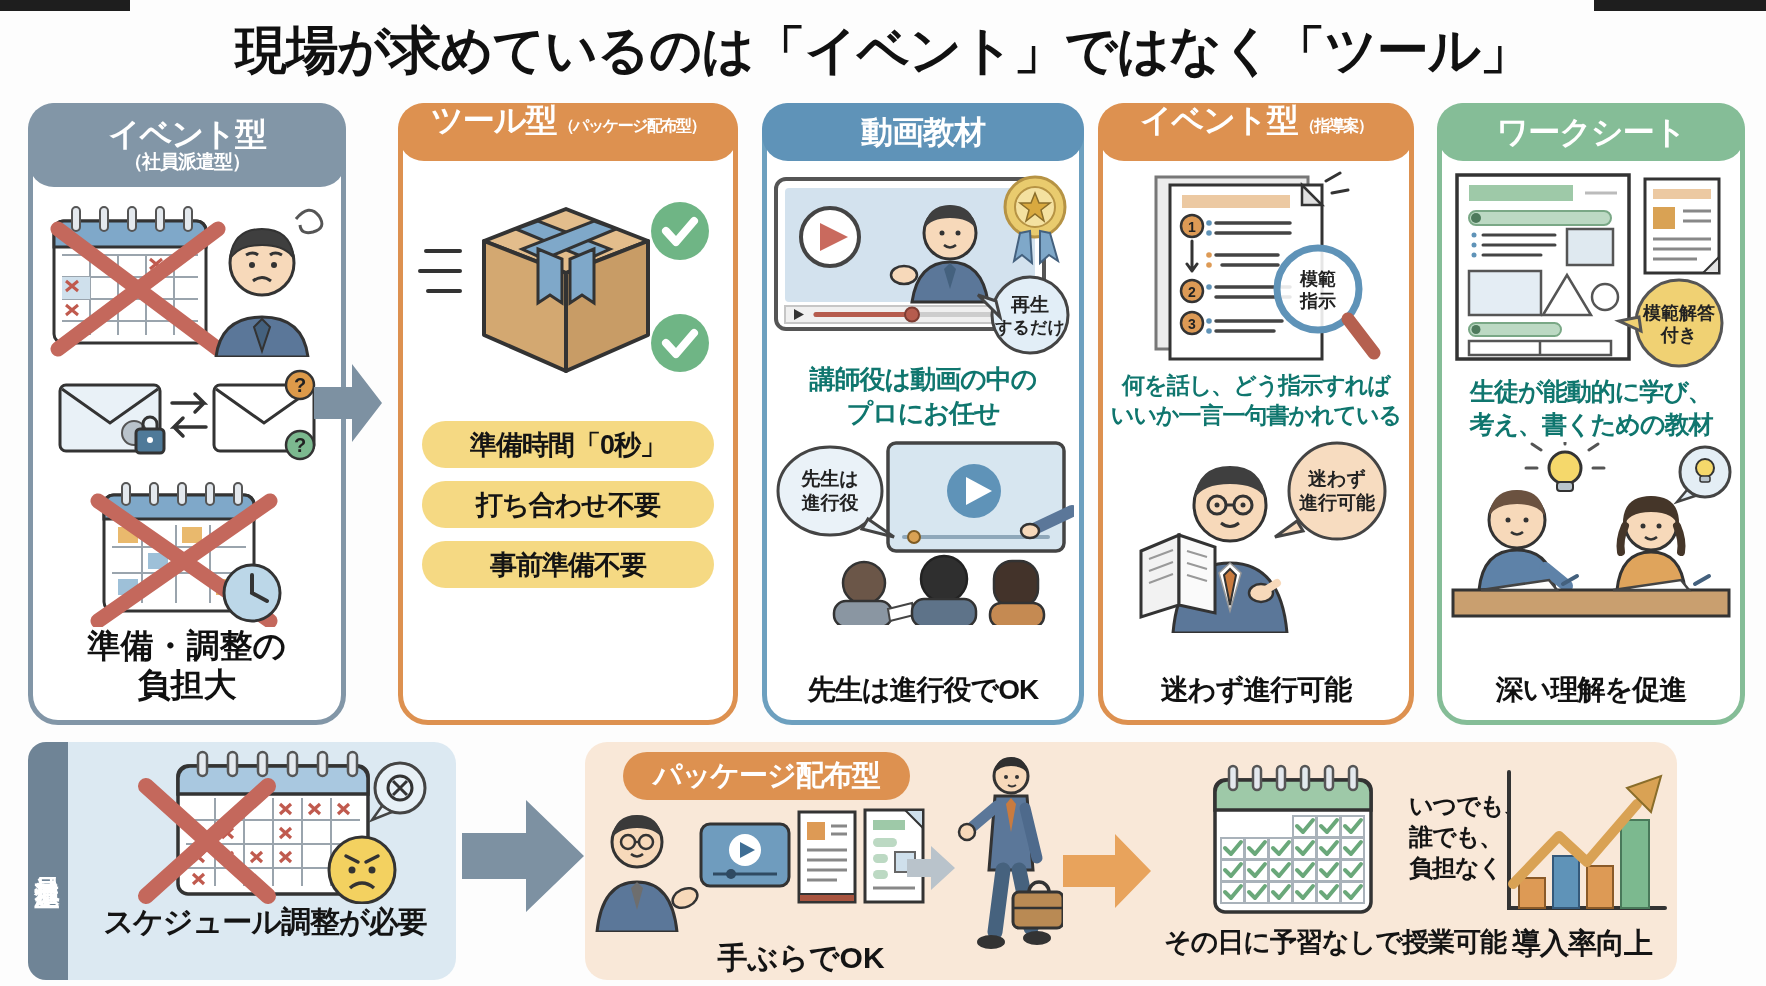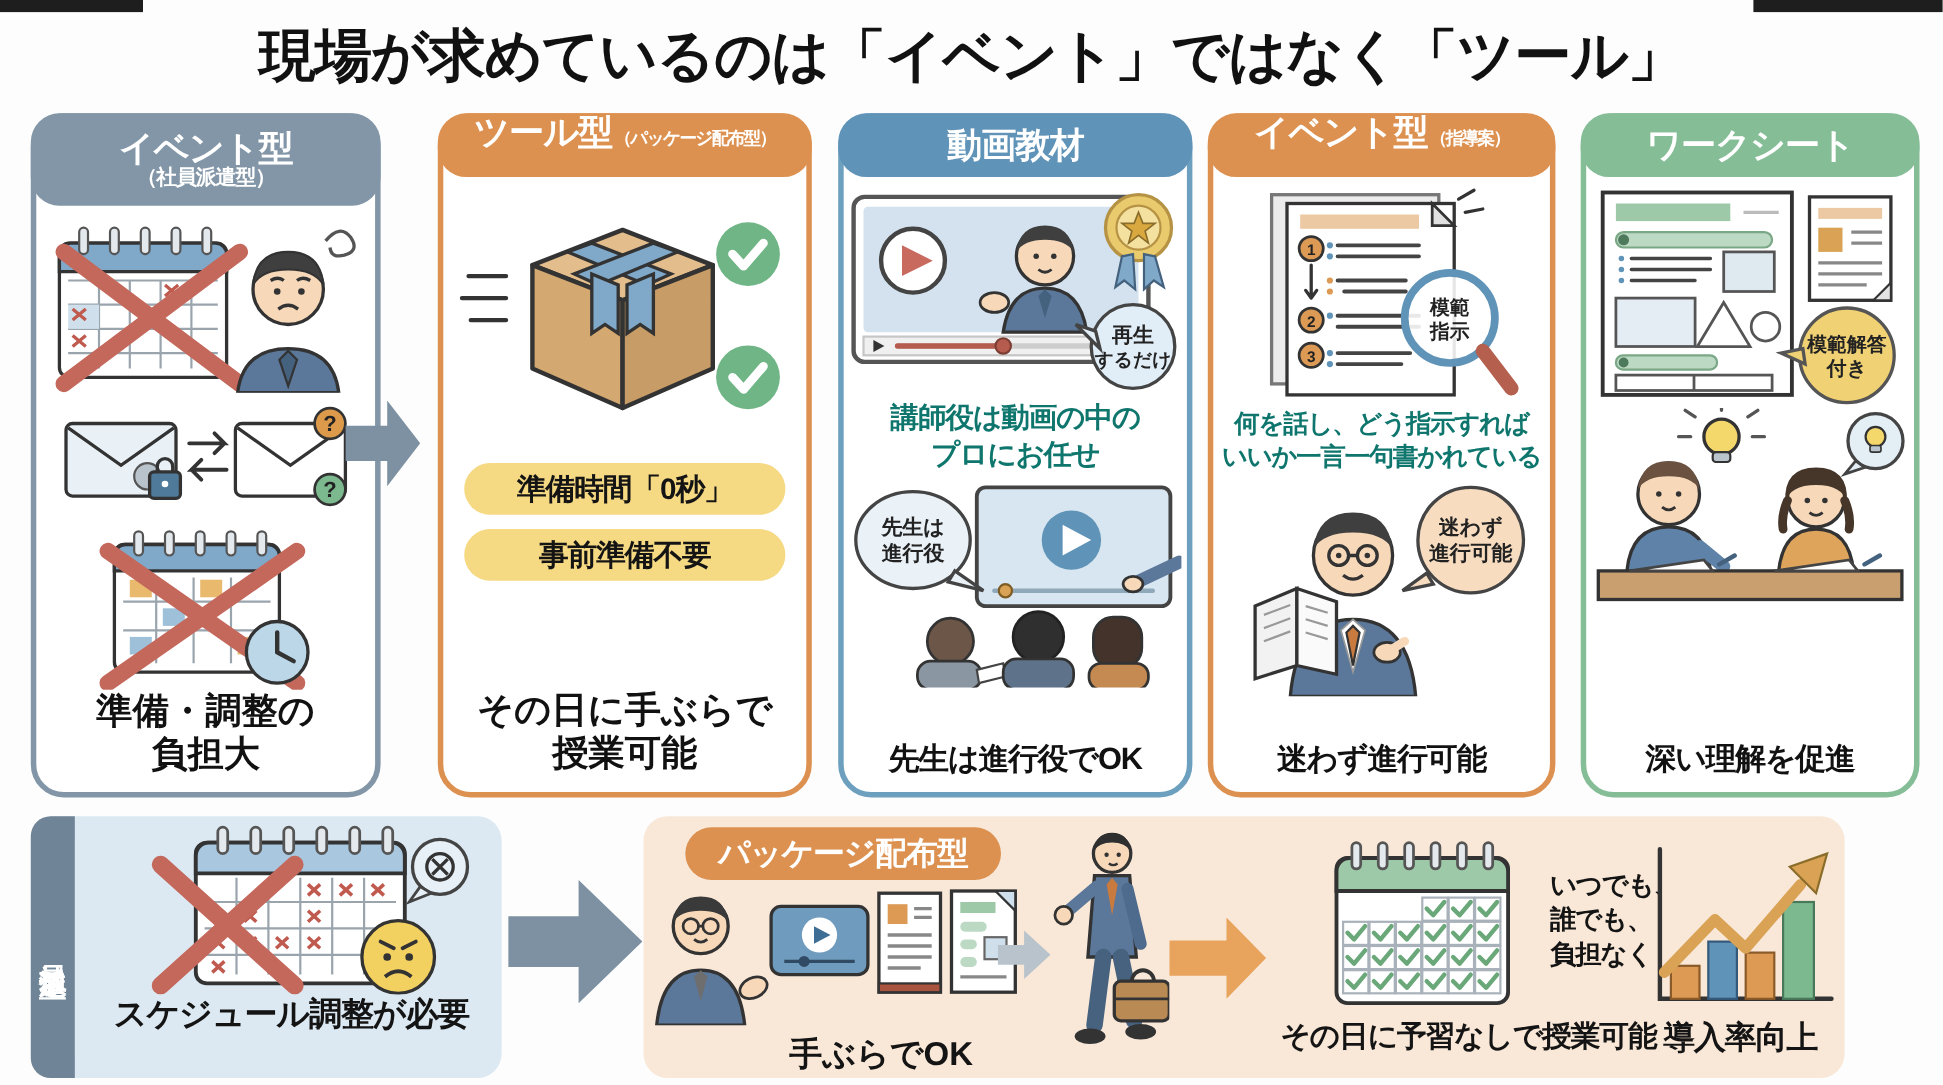--- a/index.html
+++ b/index.html
@@ -206,23 +206,22 @@
     <polygon points="100,44 122,36 194,64 172,74" fill="#7fa8c9" stroke="#333" stroke-width="3"></polygon>
     <polygon points="200,44 178,36 106,64 128,74" fill="#7fa8c9" stroke="#333" stroke-width="3"></polygon>
     <polygon points="122,64 146,74 146,118 134,110 122,118" fill="#7fa8c9" stroke="#333" stroke-width="3"></polygon>
     <polygon points="178,64 154,74 154,118 166,110 178,118" fill="#7fa8c9" stroke="#333" stroke-width="3"></polygon>
     <circle cx="264" cy="46" r="29" fill="#6fb585"></circle>
     <path d="M250 46 l10 11 l18 -21" stroke="#fff" stroke-width="8" stroke-linecap="round" stroke-linejoin="round" fill="none"></path>
     <circle cx="264" cy="158" r="29" fill="#6fb585"></circle>
     <path d="M250 158 l10 11 l18 -21" stroke="#fff" stroke-width="8" stroke-linecap="round" stroke-linejoin="round" fill="none"></path>
   </svg>
   <div class="badge" style="margin-top:30px">準備時間「0秒」</div>
+  <div class="badge">打ち合わせ不要</div>
   <div class="badge">事前準備不要</div>
-  <div class="caption xl">その日に手ぶらで
-授業可能</div>
 </div>
 
 <div class="col video-col">
   <div class="col-header">
     <div class="h-main">動画教材</div>
   </div>
   <svg class="ill" width="302" height="188" viewBox="0 0 302 188" style="margin-top:10px">
     <rect x="4" y="8" width="268" height="150" rx="10" fill="#fff" stroke="#555" stroke-width="4"></rect>
     <rect x="13" y="17" width="250" height="114" rx="4" fill="#d3e2ee"></rect>
     <circle cx="58" cy="66" r="29" fill="#fff" stroke="#444" stroke-width="4"></circle>
@@ -386,20 +385,22 @@
       <path d="M238 40 h28 M238 50 h28 M208 68 h58 M208 78 h58 M208 88 h44" stroke="#888" stroke-width="3"></path>
       <polygon points="258,102 274,102 274,86" fill="#e4e4e4" stroke="#333" stroke-width="2"></polygon>
     </g>
     <g>
       <circle cx="234" cy="152" r="43" fill="#f0d173" stroke="#555" stroke-width="3"></circle>
       <polygon points="194,146 174,150 196,160" fill="#f0d173" stroke="#555" stroke-width="3"></polygon>
       <text x="234" y="148" font-size="18" text-anchor="middle">模範解答</text>
       <text x="234" y="170" font-size="18" text-anchor="middle">付き</text>
     </g>
   </svg>
+  <div class="desc d25">生徒が能動的に学び、
+考え、書くための教材</div>
   <svg class="ill" width="292" height="178" viewBox="0 0 292 178" style="margin-top:2px">
     <g>
       <circle cx="120" cy="26" r="16" fill="#f5d86b" stroke="#333" stroke-width="3"></circle>
       <rect x="112" y="40" width="16" height="9" rx="3" fill="#b9c4cc" stroke="#333" stroke-width="2"></rect>
       <path d="M96 8 l-9 -6 M120 2 v-8 M144 8 l9 -6 M92 26 h-11 M148 26 h11" stroke="#555" stroke-width="3" stroke-linecap="round"></path>
     </g>
     <g>
       <circle cx="260" cy="30" r="25" fill="#e4eef5" stroke="#444" stroke-width="3"></circle>
       <polygon points="242,48 232,60 250,54" fill="#e4eef5" stroke="#444" stroke-width="2.5"></polygon>
       <circle cx="260" cy="26" r="9" fill="#f5d86b" stroke="#333" stroke-width="2"></circle>

